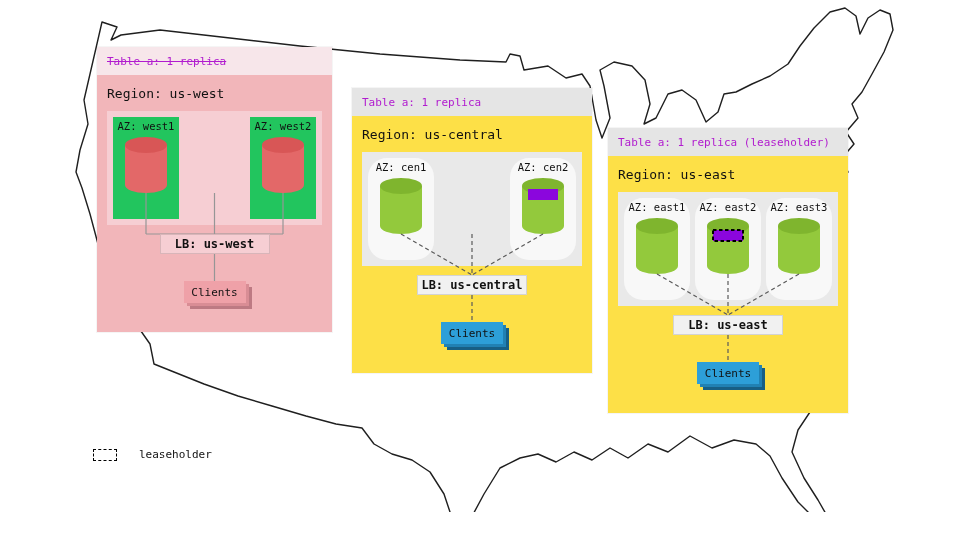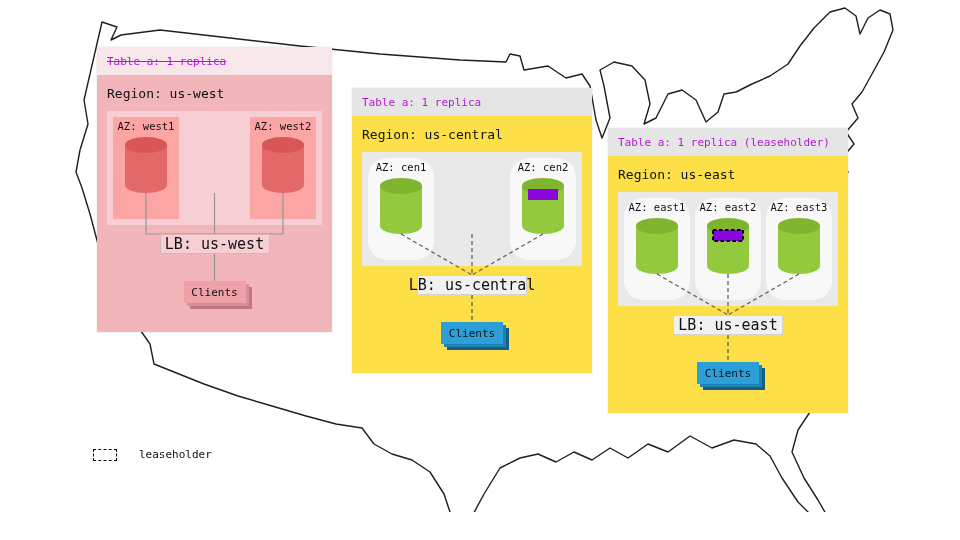--- a/index.html
+++ b/index.html
@@ -17,33 +17,33 @@
   .az-box{position:absolute;top:36px;left:10px;right:10px;height:114px;
           display:flex;justify-content:space-between;padding:6px;box-sizing:border-box;}
   .az-col{width:66px;height:102px;box-sizing:border-box;}
   .az-label{font-size:10.5px;text-align:center;padding-top:3px;white-space:nowrap;}
   .cyl{position:relative;width:46px;margin:4px auto 0;height:58px;}
   .range{position:absolute;top:10px;left:50%;transform:translateX(-50%);}
 
   .connectors{position:absolute;top:0;left:0;z-index:2;pointer-events:none;}
 
   .lb-box{position:absolute;top:159px;left:50%;transform:translateX(-50%);
-          width:110px;height:20px;box-sizing:border-box;font-size:15px;
+          width:110px;height:20px;box-sizing:border-box;font-size:12px;
           display:flex;align-items:center;justify-content:center;z-index:3;
-          border:1px solid rgba(0,0,0,0.12);white-space:nowrap;}
+          border:1px solid rgba(0,0,0,0.12);white-space:nowrap;font-weight:bold;}
   .clients{position:absolute;top:206px;left:50%;transform:translateX(-50%);
            width:62px;height:22px;font-size:11px;display:flex;align-items:center;
            justify-content:center;z-index:3;}
 
   
   .p-west{left:97px;top:47px;width:235px;}
   .p-west .panel-header{background:#f7e6ea;}
   .p-west .panel-body{background:#f2b6ba;}
   .p-west .az-box{background:#f6ced3;}
-  .p-west .az-col{background:#fca5a5;}
+  .p-west .az-col{background:#22c55e;}
   .p-west .lb-box{background:#f6ced3;}
   .p-west .clients{background:#efa1a8;box-shadow:3px 3px 0 #d98d95,6px 6px 0 #bd7a83;}
 
   
   .p-central{left:352px;top:88px;width:240px;}
   .p-east{left:608px;top:128px;width:240px;}
   .p-gray .panel-header{background:#e5e5e5;}
   .p-gray .panel-body{background:#fde047;}
   .p-gray .az-box{background:#e9e9e9;}
   .p-gray .az-col{background:#f8f8f8;border-radius:19px;}

